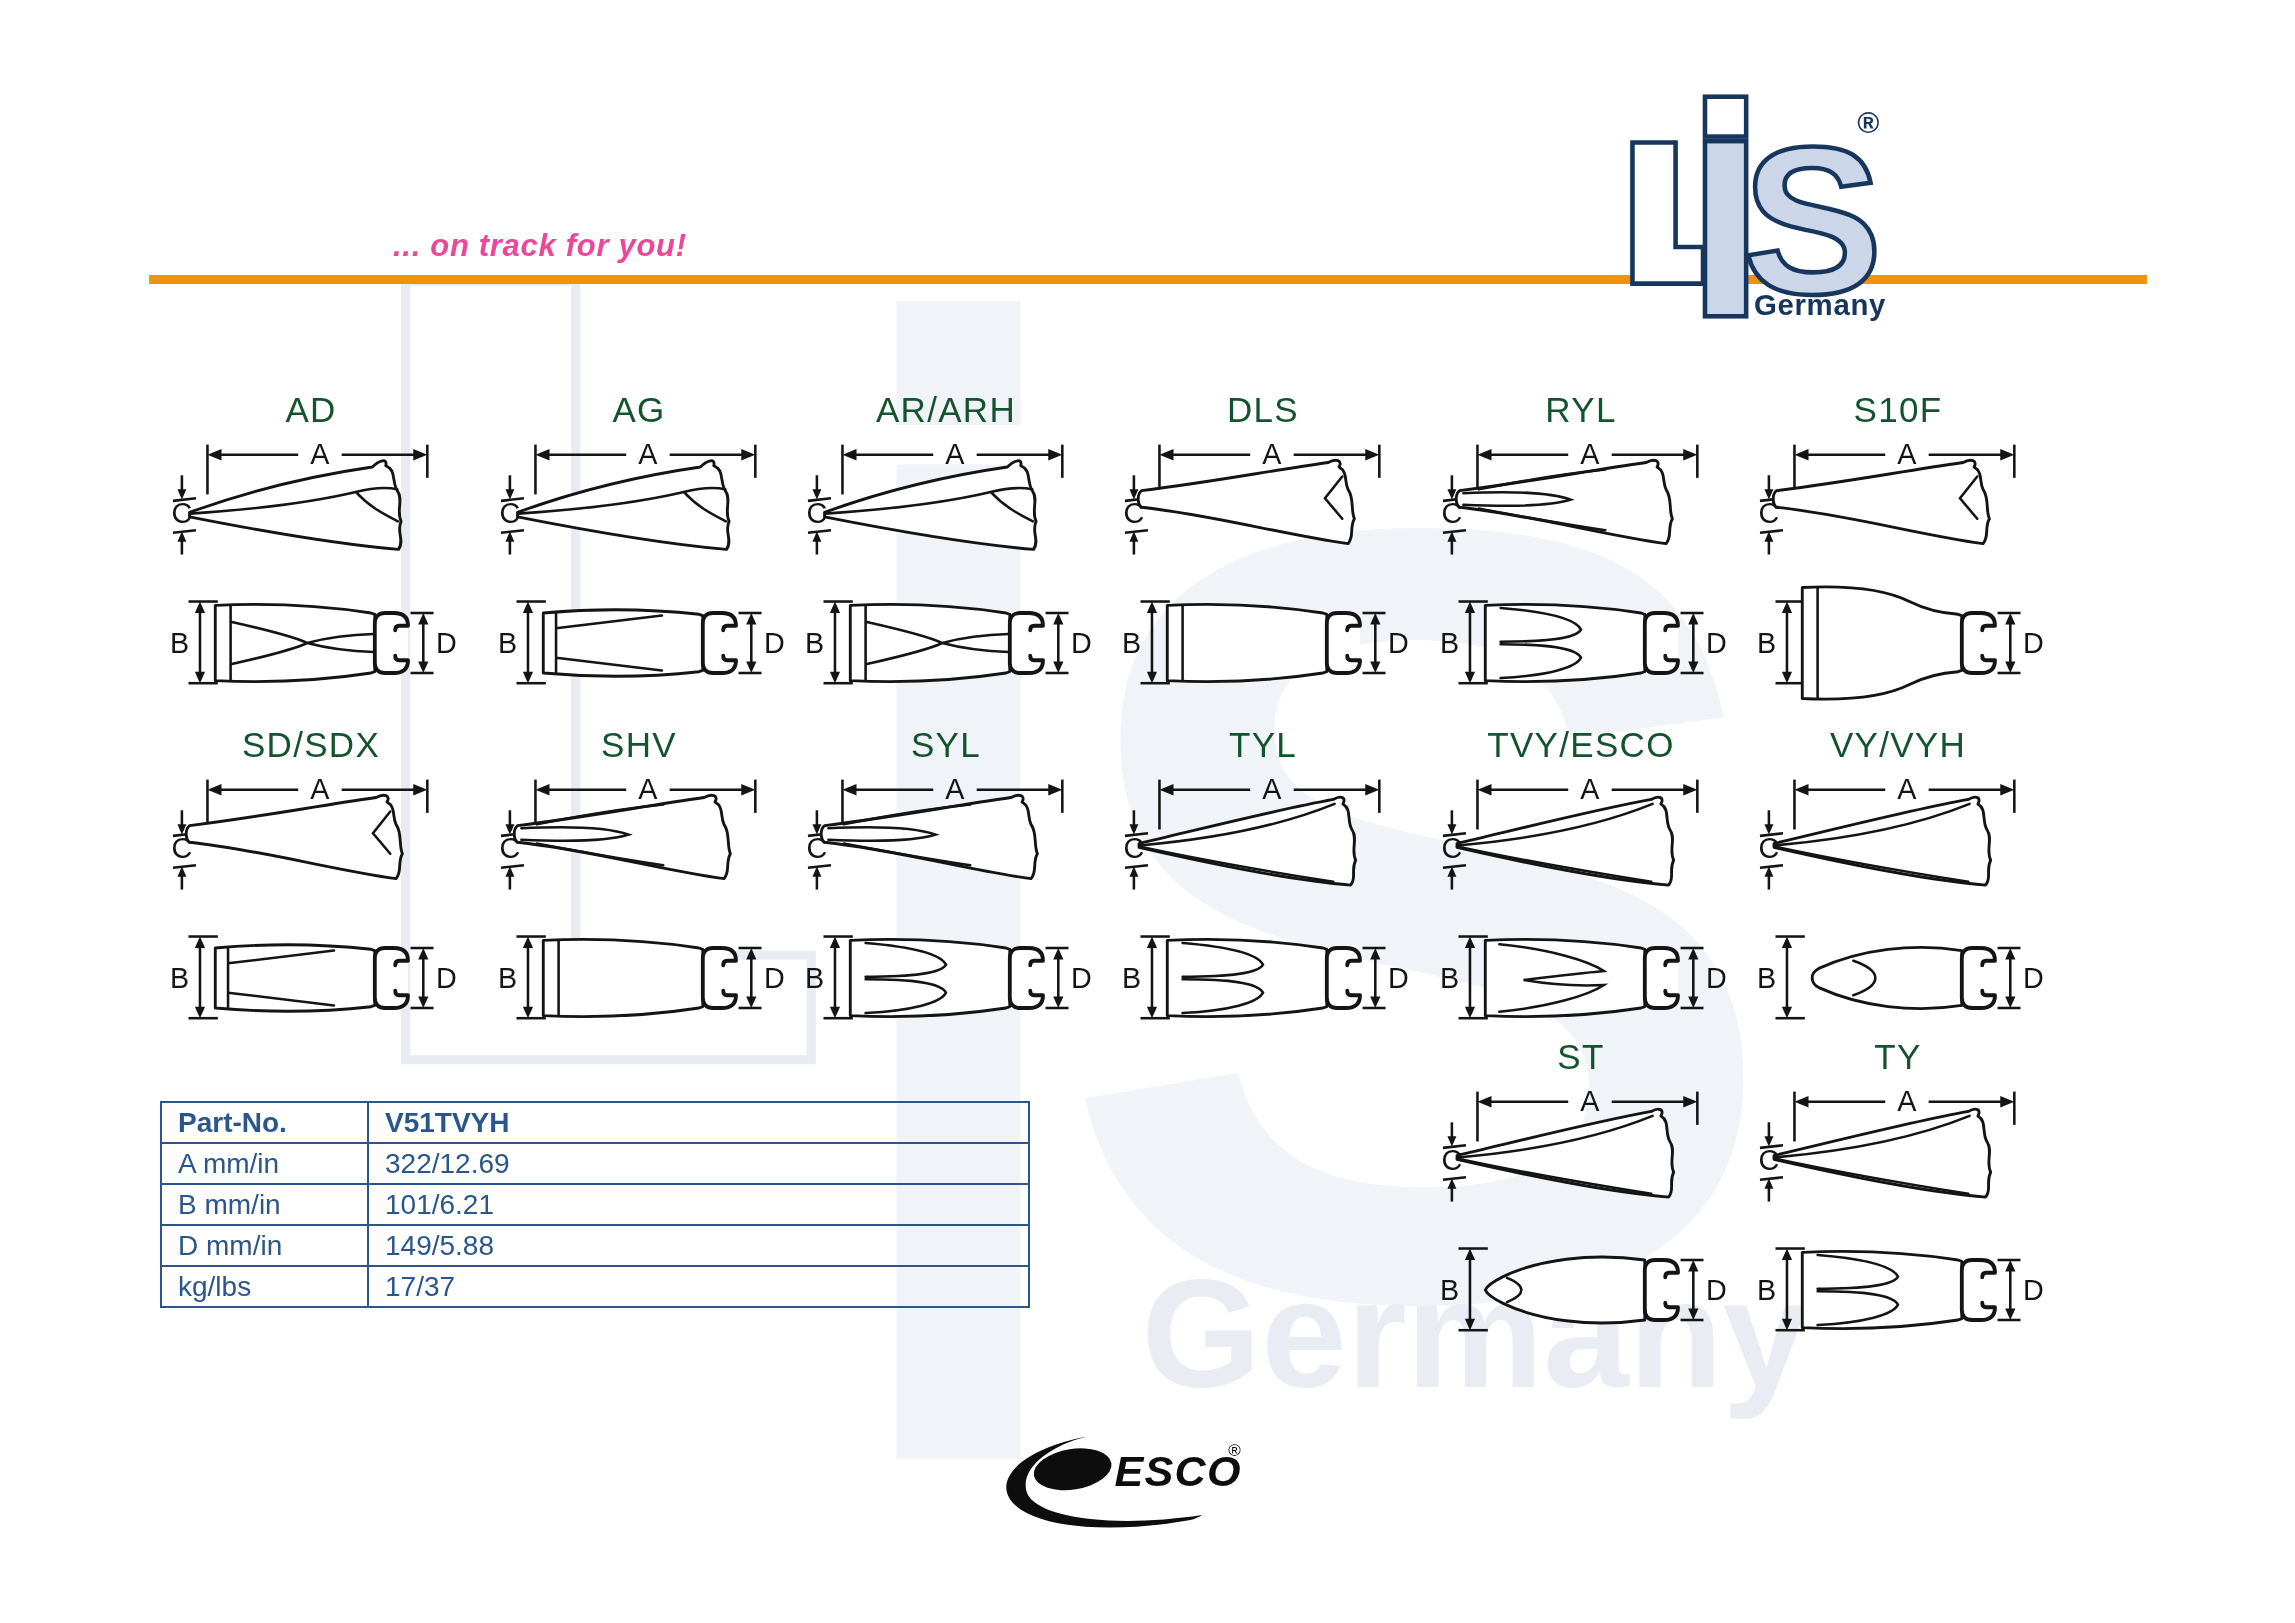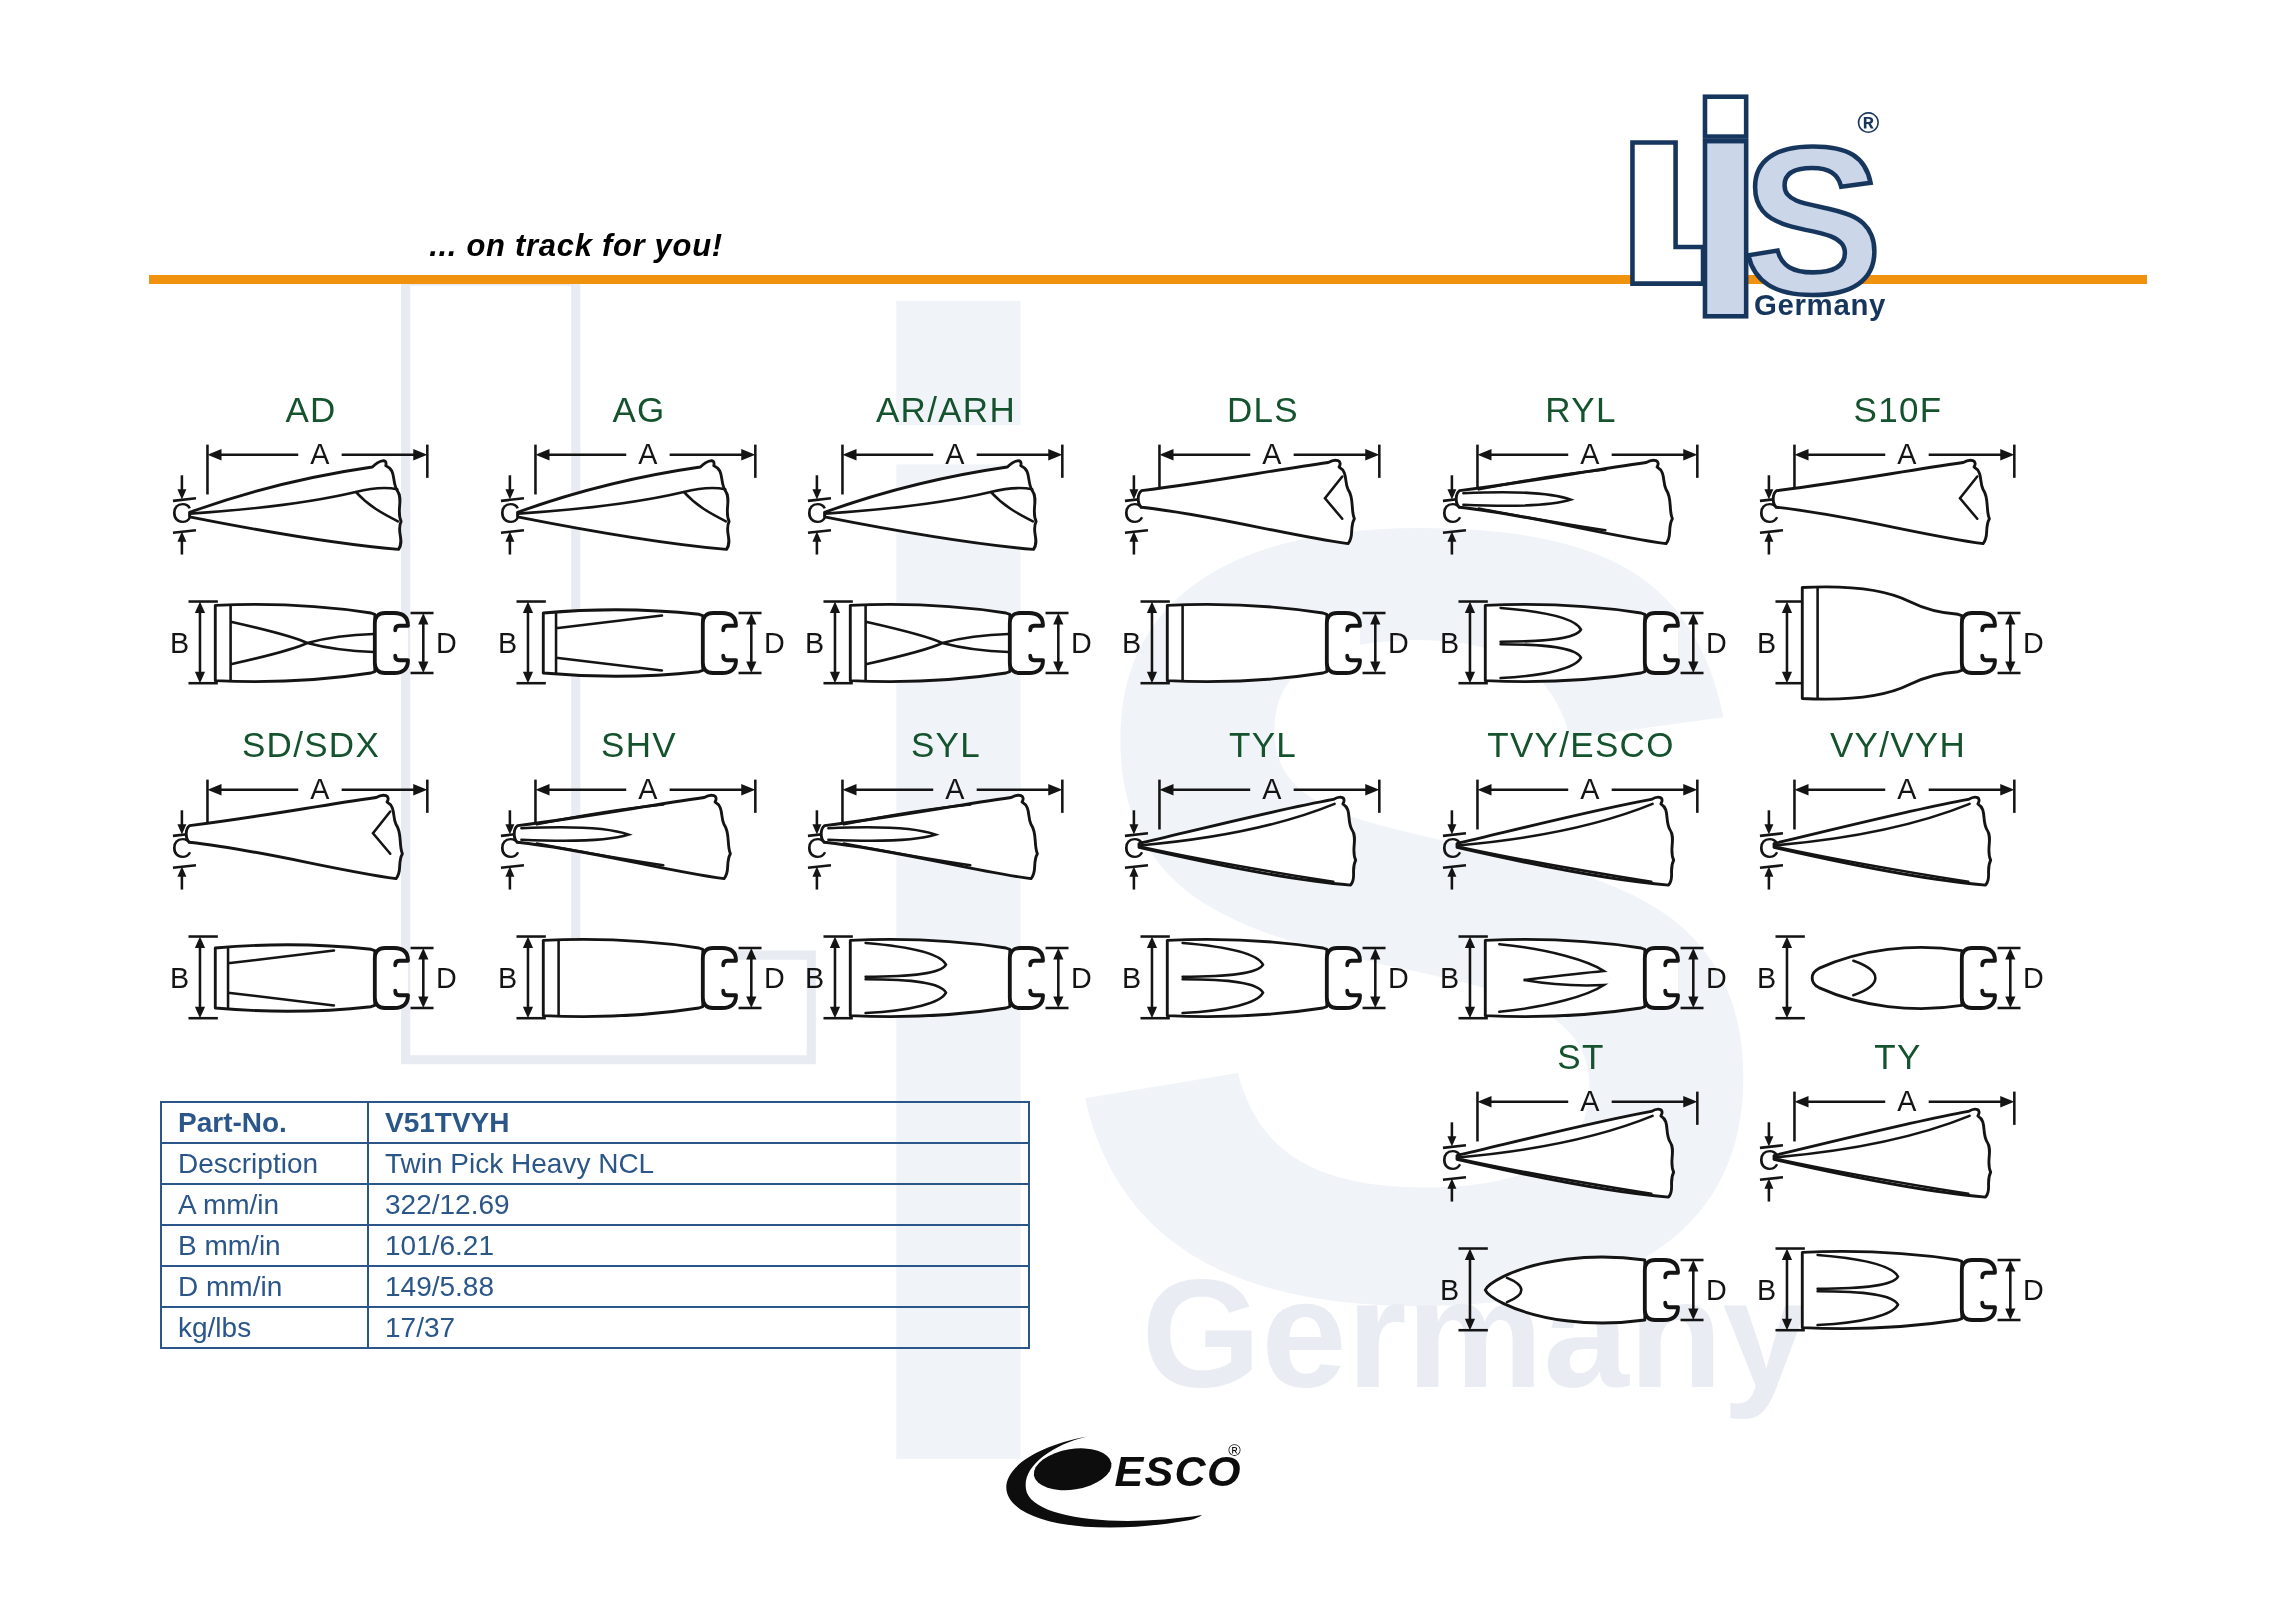--- a/index.html
+++ b/index.html
@@ -6,22 +6,22 @@
   .page{position:relative;width:2295px;height:1623px;background:#ffffff;overflow:hidden;
         font-family:"Liberation Sans",sans-serif;}
   
   .watermark{position:absolute;left:0;top:0;width:2295px;height:1623px;z-index:0;}
   .wm-outline{fill:#ffffff;stroke:#e8ebf2;stroke-width:14px;}
   .wm-fill{fill:#f0f3f8;}
   .wm-s{fill:#f0f3f8;font-weight:bold;font-family:"Liberation Sans",sans-serif;}
   .wm-germany{fill:#e9ecf3;font-weight:bold;font-family:"Liberation Sans",sans-serif;}
   
   .tagline{position:absolute;left:393px;top:228px;width:366px;z-index:2;
-           font-size:31px;font-style:italic;font-weight:600;color:#000000;
-           text-align:center;letter-spacing:0.7px;white-space:nowrap;}
+           font-size:31px;font-style:italic;font-weight:600;color:#ec4899;
+           text-align:left;letter-spacing:0.7px;white-space:nowrap;}
   .rule{position:absolute;left:149px;top:275px;width:1998px;height:8.5px;background:#f0920e;z-index:1;}
   .logo{position:absolute;left:1622px;top:92px;width:281px;height:229px;z-index:3;overflow:visible;}
   .logo .lg-outline{fill:#ffffff;stroke:#17365d;stroke-width:7px;}
   .logo .lg-blue{fill:#ccd6e9;stroke:#17365d;stroke-width:7px;}
   .logo .lg-s{fill:#ccd6e9;stroke:#17365d;stroke-width:7px;font-weight:bold;
               font-family:"Liberation Sans",sans-serif;}
   .logo .lg-navy-text{fill:#17365d;font-weight:bold;font-family:"Liberation Sans",sans-serif;}
   
   .cell{position:absolute;width:308px;z-index:2;}
   .c1{left:157px}.c2{left:485px}.c3{left:792px}.c4{left:1109px}.c5{left:1427px}.c6{left:1744px}
@@ -762,24 +762,20 @@
   </div>
     </div>
 
   <table class="spec">
     <tbody>
         <tr class="bold">
     <td class="t-label">Part-No.</td>
     <td class="t-value">V51TVYH</td>
   </tr>
         <tr>
-    <td class="t-label">Description</td>
-    <td class="t-value">Twin Pick Heavy NCL</td>
-  </tr>
-        <tr>
     <td class="t-label">A mm/in</td>
     <td class="t-value">322/12.69</td>
   </tr>
         <tr>
     <td class="t-label">B mm/in</td>
     <td class="t-value">101/6.21</td>
   </tr>
         <tr>
     <td class="t-label">D mm/in</td>
     <td class="t-value">149/5.88</td>

